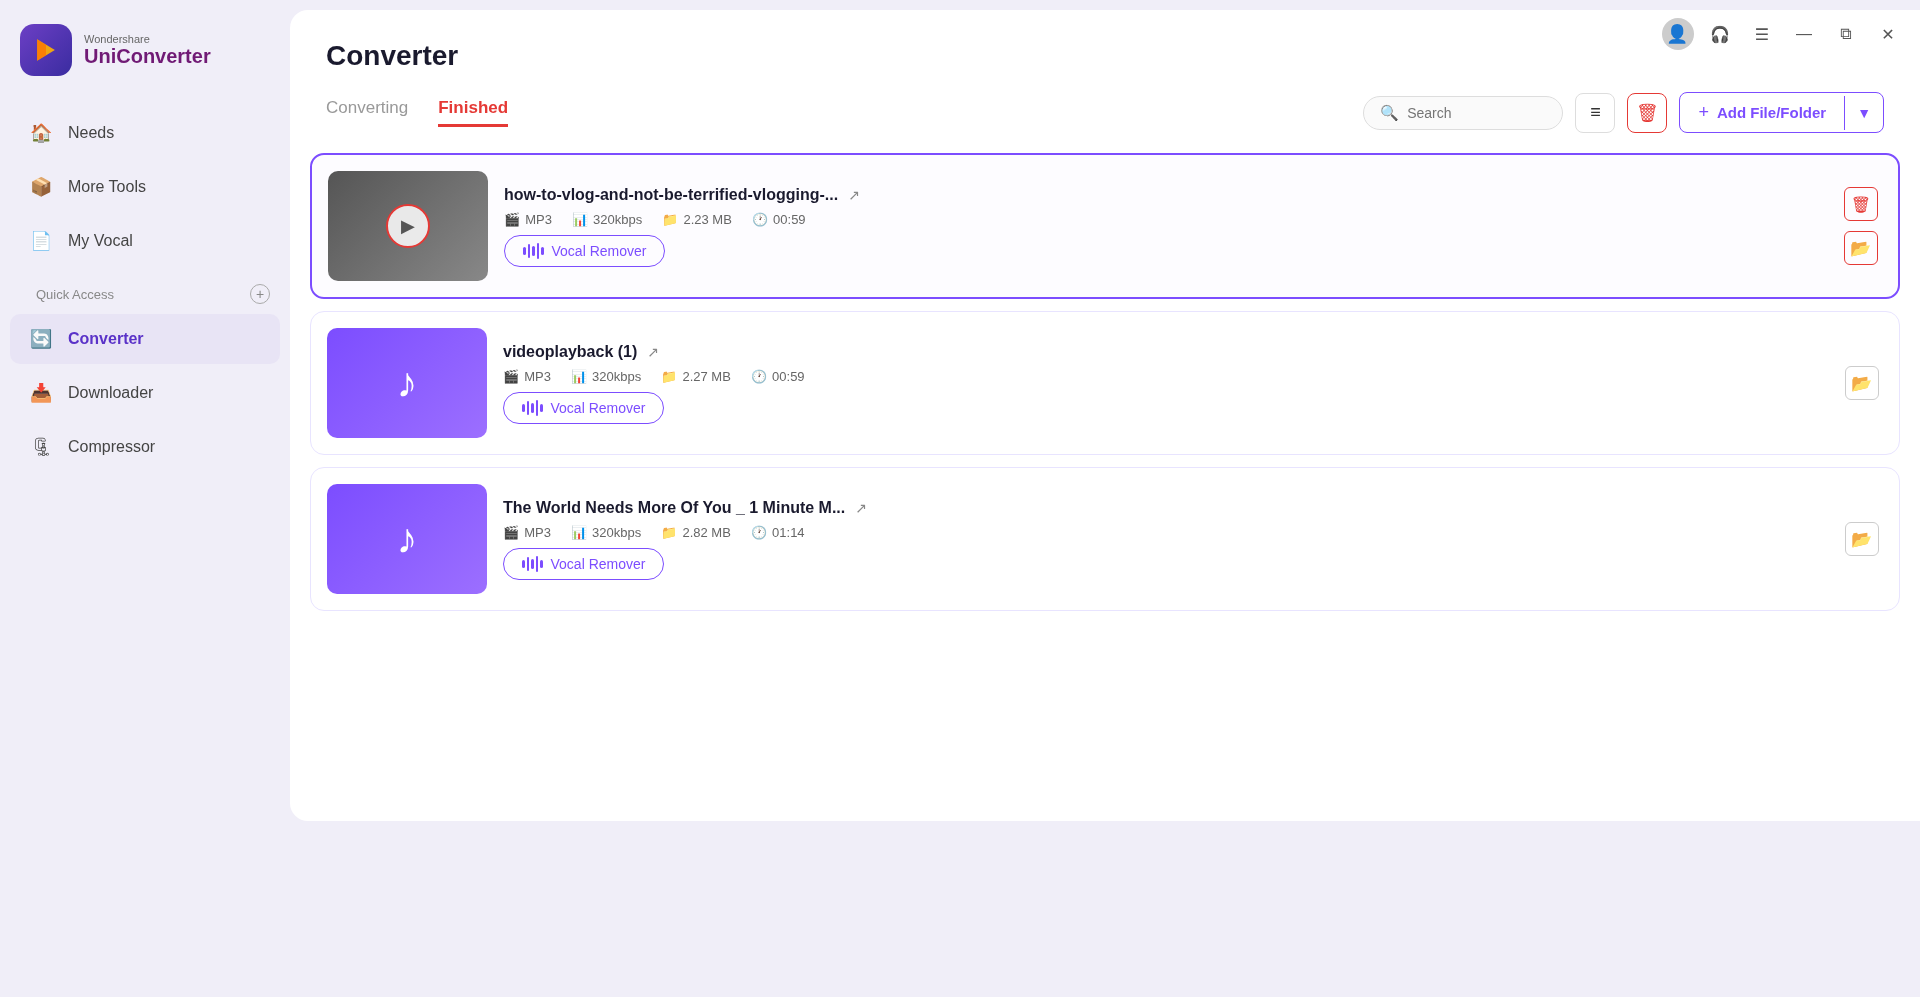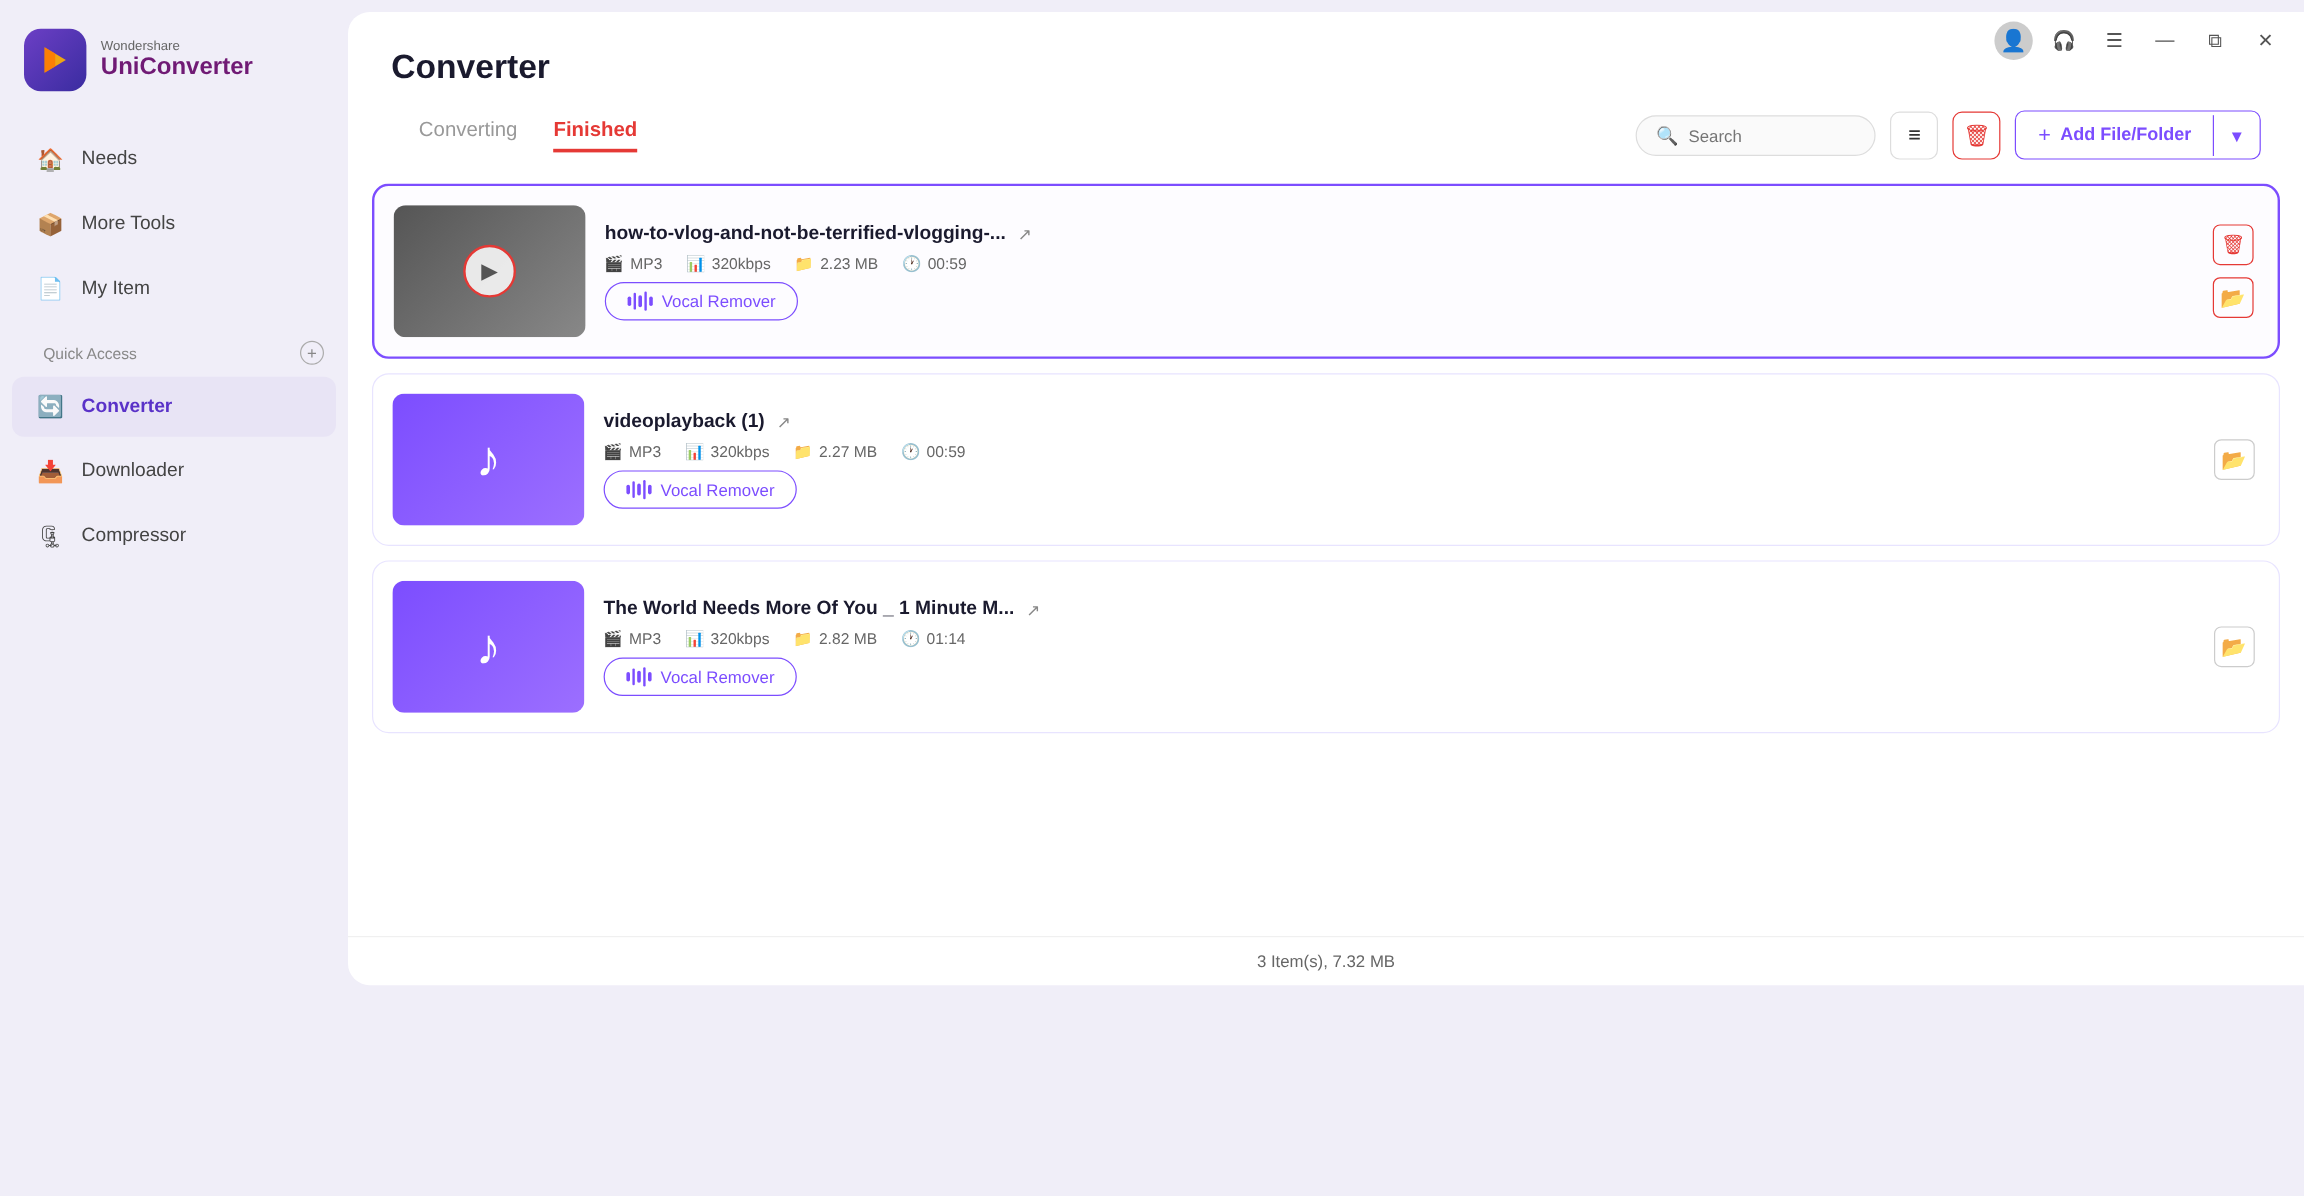--- a/index.html
+++ b/index.html
@@ -143,21 +143,20 @@
       font-weight: 700;
       color: #1a1a2e;
       margin-bottom: 20px;
     }
 
     .tabs-toolbar {
       display: flex;
       align-items: center;
       justify-content: space-between;
       padding: 0 36px 20px 36px;
-      margin-left: 23px;
     }
     .tabs {
       display: flex;
       gap: 30px;
       align-items: center;
     }
     .tab {
       font-size: 17px;
       color: #999;
       cursor: pointer;
@@ -406,21 +405,21 @@
     <div class="nav-item">
       <span class="nav-icon">🏠</span>
       <span>Needs</span>
     </div>
     <div class="nav-item">
       <span class="nav-icon">📦</span>
       <span>More Tools</span>
     </div>
     <div class="nav-item">
       <span class="nav-icon">📄</span>
-      <span>My Item</span>
+      <span>My Vocal</span>
     </div>
 
     <div class="section-label">
       <span>Quick Access</span>
       <div class="add-btn">
         <span>+</span>
       </div>
     </div>
 
     <div class="nav-item active">
@@ -638,18 +637,15 @@
         </div>
         <div class="file-actions">
           <div class="folder-btn">
             <span>📂</span>
           </div>
         </div>
       </div>
 
     </div>
 
-    <div class="status-bar">
-      <span>3 Item(s), 7.32 MB</span>
-    </div>
 
   </div>
 </div>
 
 </body></html>

